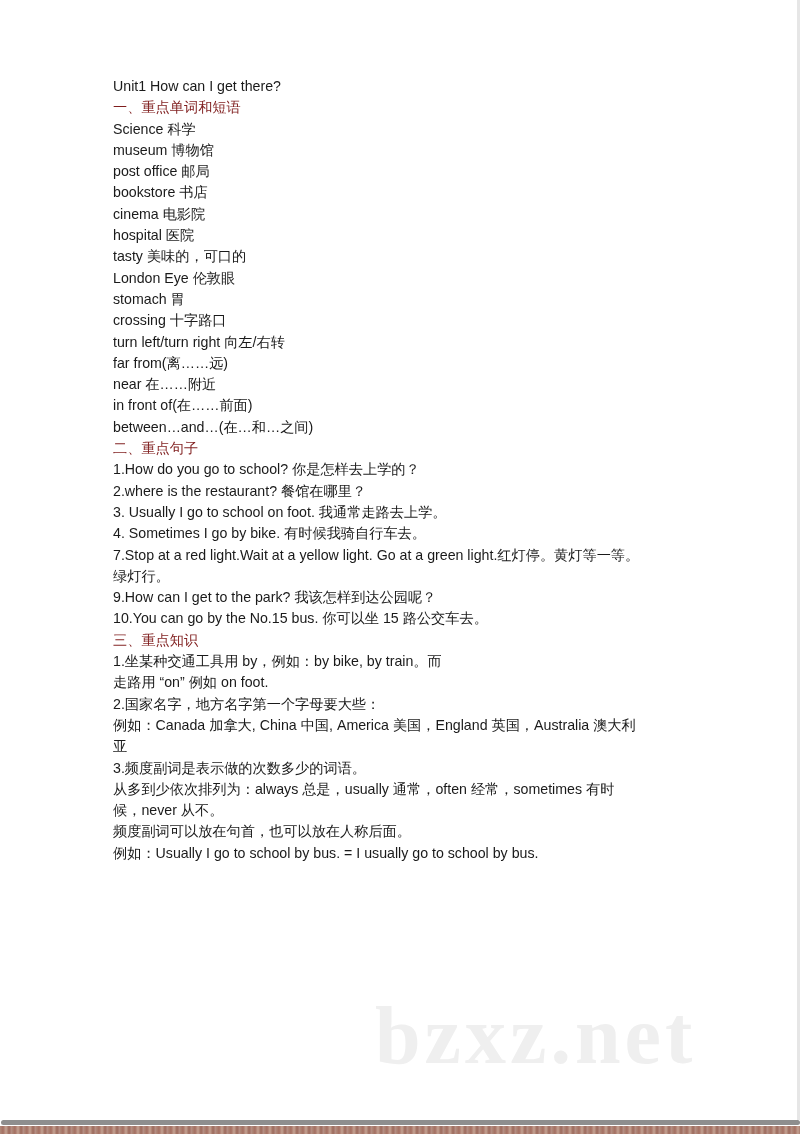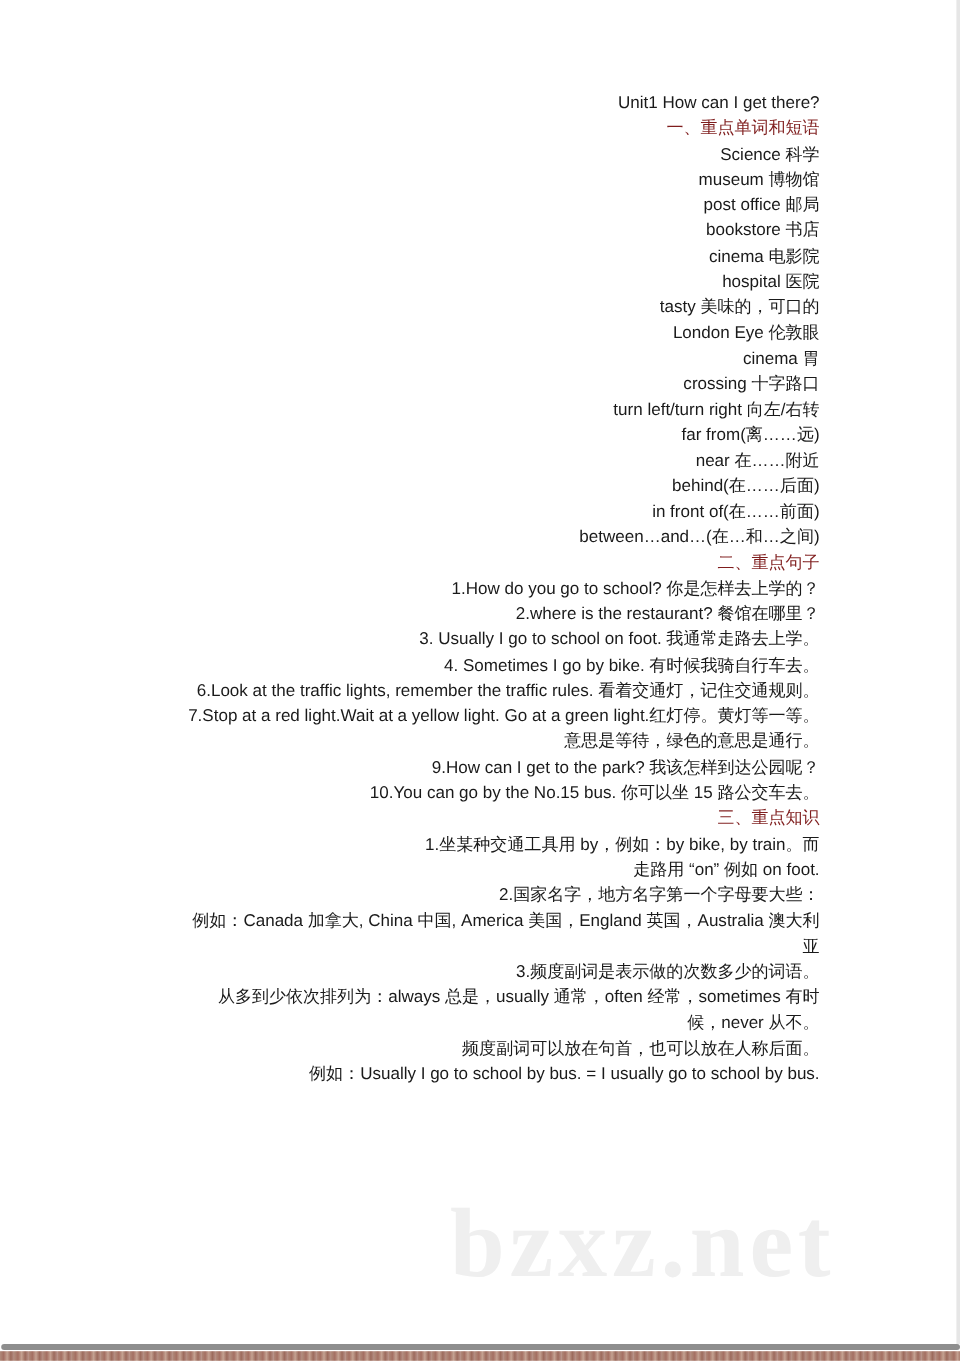--- a/index.html
+++ b/index.html
@@ -24,21 +24,20 @@
     border-right: 3px solid #e6e6e6;
   }
   .content {
     position: absolute;
     left: 113px;
     top: 76px;
     width: 570px;
     color: #1a1a1a;
     font-size: 14.2px;
     line-height: 21.3px;
-    text-align: right;
   }
   .line {
     white-space: nowrap;
     height: 21.3px;
   }
   .cn { color: #7f1d1d; }
   .watermark {
     position: absolute;
     left: 375px;
     top: 995px;
@@ -81,37 +80,35 @@
 
     <div class="line cn">一、重点单词和短语</div>
     <div class="line">Science 科学</div>
     <div class="line">museum 博物馆</div>
     <div class="line">post office 邮局</div>
     <div class="line">bookstore 书店</div>
     <div class="line">cinema 电影院</div>
     <div class="line">hospital 医院</div>
     <div class="line">tasty 美味的，可口的</div>
     <div class="line">London Eye 伦敦眼</div>
-    <div class="line">cinema 胃</div>
+    <div class="line">stomach 胃</div>
     <div class="line">crossing 十字路口</div>
     <div class="line">turn left/turn right 向左/右转</div>
     <div class="line">far from(离……远)</div>
     <div class="line">near 在……附近</div>
-    <div class="line">behind(在……后面)</div>
     <div class="line">in front of(在……前面)</div>
     <div class="line">between…and…(在…和…之间)</div>
 
     <div class="line cn">二、重点句子</div>
     <div class="line">1.How do you go to school?  你是怎样去上学的？</div>
     <div class="line">2.where is the restaurant?  餐馆在哪里？</div>
     <div class="line">3. Usually I go to school on foot.  我通常走路去上学。</div>
     <div class="line">4. Sometimes I go by bike.  有时候我骑自行车去。</div>
-    <div class="line">6.Look at the traffic lights, remember the traffic rules.  看着交通灯，记住交通规则。</div>
     <div class="line">7.Stop at a red light.Wait at a yellow light. Go at a green light.红灯停。黄灯等一等。</div>
-    <div class="line">意思是等待，绿色的意思是通行。</div>
+    <div class="line">绿灯行。</div>
     <div class="line">9.How can I get to the park?  我该怎样到达公园呢？</div>
     <div class="line">10.You can go by the No.15 bus.  你可以坐 15 路公交车去。</div>
 
     <div class="line cn">三、重点知识</div>
     <div class="line">1.坐某种交通工具用 by，例如：by bike, by train。而</div>
     <div class="line">走路用 “on” 例如 on foot.</div>
     <div class="line">2.国家名字，地方名字第一个字母要大些：</div>
     <div class="line">例如：Canada 加拿大, China 中国, America 美国，England 英国，Australia 澳大利</div>
     <div class="line">亚</div>
     <div class="line">3.频度副词是表示做的次数多少的词语。</div>

